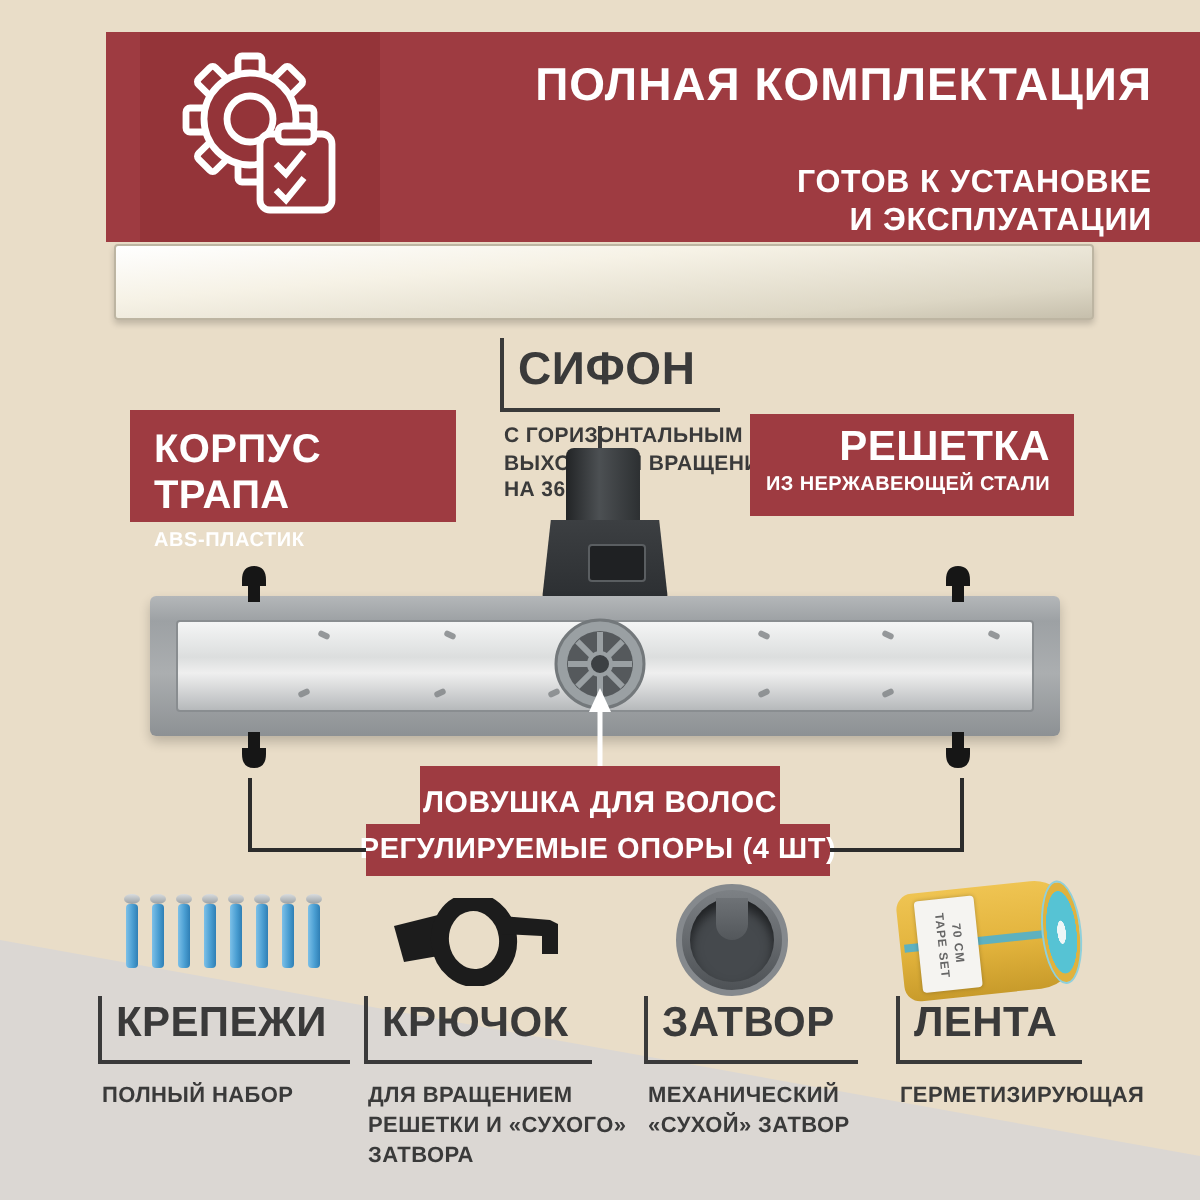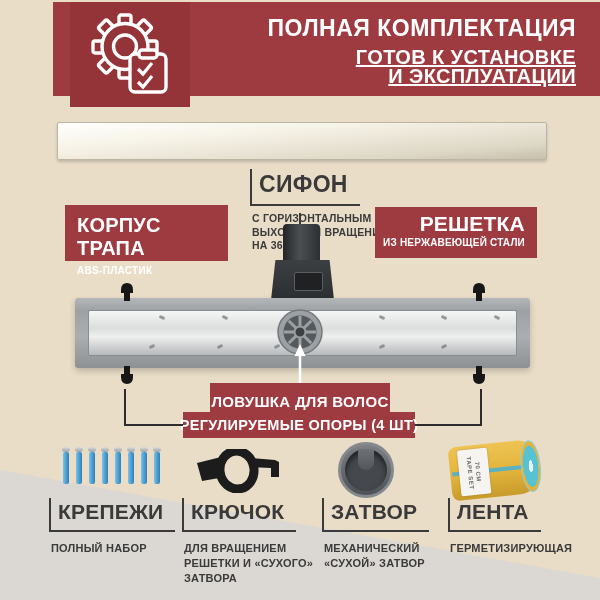--- a/index.html
+++ b/index.html
@@ -12,26 +12,26 @@
   .stage{position:relative;width:600px;height:600px;overflow:hidden;
     background:var(--background);
     font-family:"Liberation Sans","DejaVu Sans",sans-serif;color:var(--text-dark);}
   .abs{position:absolute;}
 
   
   .bottom-panel{inset:0;background:var(--bottom-panel);
     clip-path:polygon(0 470px,600px 578px,600px 600px,0 600px);}
 
   
-  .header{left:53px;top:2px;width:547px;height:94px;background:var(--accent-red);}
+  .header{left:53px;top:16px;width:547px;height:105px;background:var(--accent-red);}
   .header-icon-panel{left:17px;top:0;width:120px;height:105px;background:var(--accent-red-dark);
     display:flex;align-items:center;justify-content:center;}
   .header-text{right:24px;top:13px;text-align:right;color:#fff;}
   .header-title{font-size:23px;font-weight:bold;letter-spacing:.5px;white-space:nowrap;}
-  .header-sub{margin-top:6px;font-size:20px;font-weight:bold;line-height:19px;letter-spacing:.4px;text-decoration:underline;}
+  .header-sub{margin-top:26px;font-size:16px;font-weight:bold;line-height:19px;letter-spacing:.4px;}
 
   
   .steel{left:57px;top:122px;width:488px;height:36px;border-radius:2px;
     background:linear-gradient(175deg,#ffffff 0%,#f6f2e6 35%,#ddd7c5 80%,#c6bfac 100%);
     border:1px solid #bdb5a2;box-shadow:0 2px 3px rgba(0,0,0,.18);}
 
   
   .bracket{display:inline-block;border-left:2px solid var(--text-dark);
     border-bottom:2px solid var(--text-dark);
     padding:2px 12px 6px 7px;font-weight:bold;color:var(--text-dark);}

